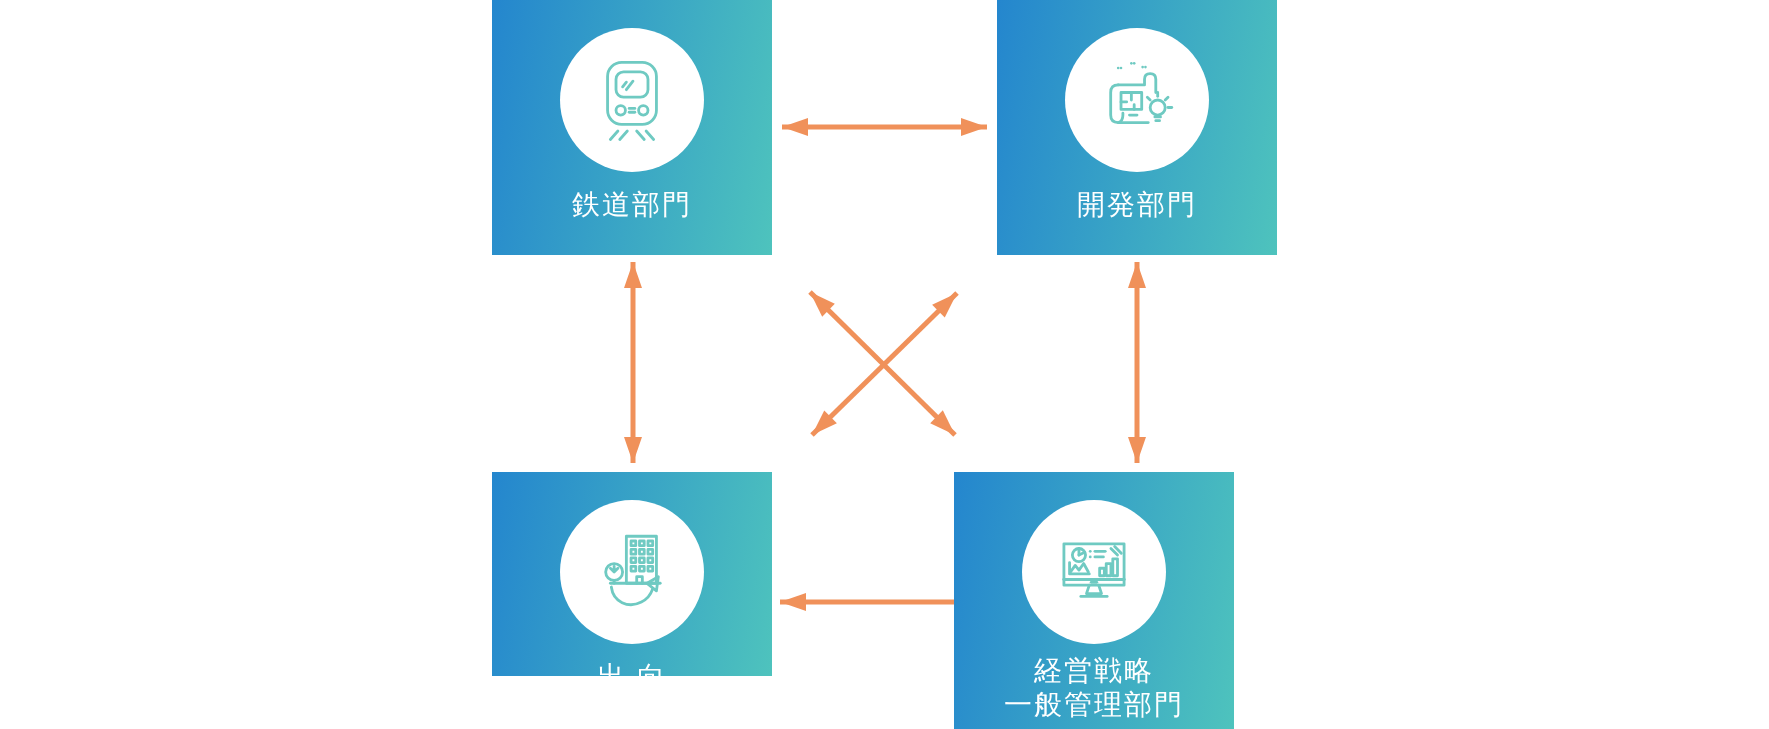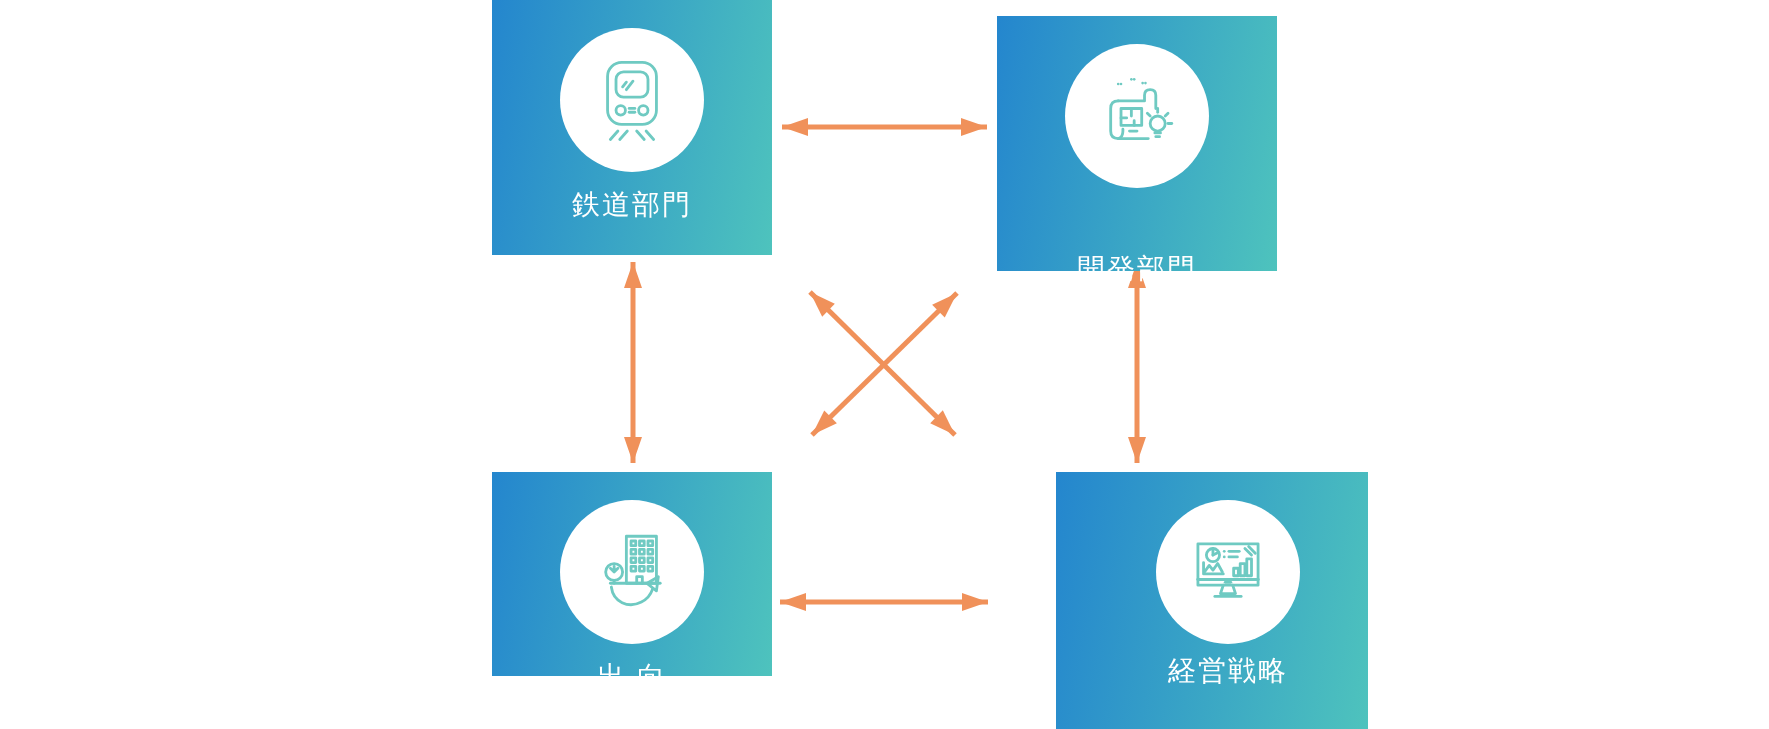--- a/index.html
+++ b/index.html
@@ -14,23 +14,23 @@
   .card {
     position: absolute;
     width: 280px;
     height: 255px;
     background: linear-gradient(100deg, #2486CE 0%, #4EC3BD 100%);
     display: flex;
     flex-direction: column;
     align-items: center;
   }
   #card-railway      { left: 492px; top: 0; }
-  #card-development  { left: 997px; top: 16px; gap: 48px; }
+  #card-development  { left: 997px; top: 0; }
   #card-secondment   { left: 492px; top: 472px; height: 204px; }
-  #card-management   { left: 1056px; top: 472px; height: 257px; padding-left: 32px; }
+  #card-management   { left: 954px; top: 472px; height: 257px; }
   .icon-circle {
     width: 144px;
     height: 144px;
     margin-top: 28px;
     border-radius: 50%;
     background: #ffffff;
     display: flex;
     align-items: center;
     justify-content: center;
     flex: 0 0 auto;
@@ -183,16 +183,17 @@
         <line class="icon-stroke" x1="72" y1="23" x2="79" y2="30" stroke-width="2"></line>
         <path class="icon-stroke" d="M24,40 L24,52 L45,52" stroke-width="2"></path>
         <path class="icon-stroke" d="M25,50 L30,43 L34,48 L39,41 L44,50" stroke-width="2"></path>
         <rect class="icon-stroke" x="56" y="46" width="5" height="8" stroke-width="2"></rect>
         <rect class="icon-stroke" x="63" y="41" width="5" height="13" stroke-width="2"></rect>
         <rect class="icon-stroke" x="70" y="36" width="5" height="18" stroke-width="2"></rect>
       </svg>
     </div>
     <div class="card-label two-line">
       <div>経営戦略</div>
+      <div>一般管理部門</div>
     </div>
   </div>
 
 </div>
 
 </body></html>

